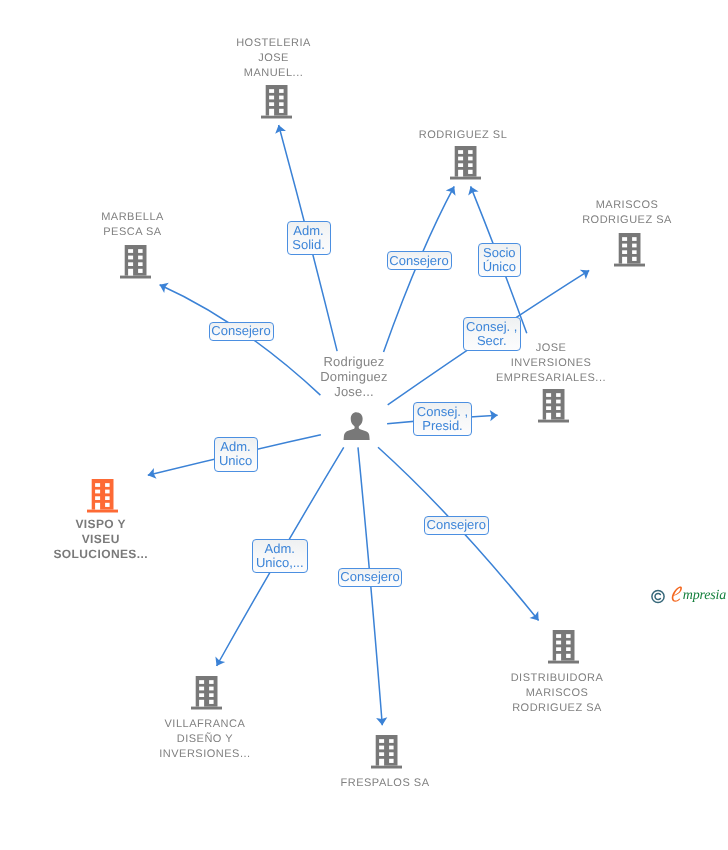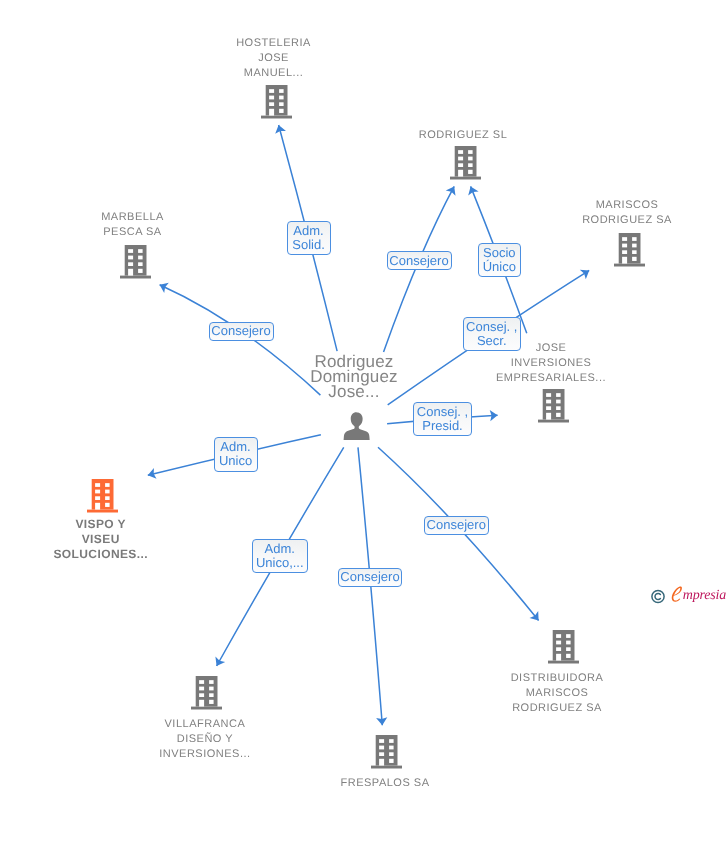--- a/index.html
+++ b/index.html
@@ -1,20 +1,20 @@
 <!DOCTYPE html>
 <html><head>
 <meta charset="utf-8">
 <style>
   html,body{margin:0;padding:0;}
   body{width:728px;height:850px;background:#ffffff;font-family:"Liberation Sans",sans-serif;position:relative;overflow:hidden;-webkit-font-smoothing:antialiased;text-rendering:geometricPrecision;}
   #stage{position:absolute;left:0;top:0;width:728px;height:606px;}
   svg#edges{position:absolute;left:0;top:0;width:728px;height:850px;pointer-events:none;}
   .node-label{position:absolute;text-align:center;color:#808080;font-size:11px;line-height:15px;letter-spacing:.5px;white-space:pre-line;}
-  .node-label.center{font-size:17px;letter-spacing:.18px;color:#858585;}
+  .node-label.center{font-size:13px;letter-spacing:.18px;color:#858585;}
   .node-label.hl{font-weight:bold;font-size:12px;letter-spacing:.4px;color:#7a7a7a;}
   .node-icon{position:absolute;line-height:0;}
   .relbox{position:absolute;box-sizing:border-box;border:1.55px solid #4b8fe1;border-radius:4px;
     background:linear-gradient(180deg,#eef0f1 0%,#f6f7f8 45%,#fcfcfd 100%);
     color:#3d85d8;font-size:13px;line-height:14px;text-align:center;
     display:flex;align-items:center;justify-content:center;white-space:pre-line;}
   #footer{position:absolute;right:2px;bottom:2px;display:flex;align-items:flex-end;}
 </style>
 </head>
 <body>
@@ -198,16 +198,16 @@
       <div class="relbox" style="left: 338px; top: 567.5px; width: 64px; height: 19px;">Consejero</div>
     </div>
   <div id="footer">
     <svg width="14" height="15" viewBox="0 0 14 15" style="margin-right:6px;">
       <circle cx="7" cy="7.5" r="6.1" fill="none" stroke="#37687a" stroke-width="1.5"></circle>
       <path d="M9.4 5.4a3.1 3.1 0 1 0 0 4.2" fill="none" stroke="#37687a" stroke-width="1.5" stroke-linecap="round"></path>
     </svg>
     <span>
       <svg width="12" height="17" viewBox="0 0 12 17" style="vertical-align:-4px">
         <path d="M10.9 1.6c-.1-.9-1.1-1.4-2.1-1.1C6.9 1 4.6 3 3 5.4 1.4 7.8.4 10.6.8 12.8c.3 1.8 1.6 3 3.4 3 2 0 3.9-1.2 5.1-2.7l-.9-.6c-1 1.2-2.4 2.1-3.8 2.1-1.2 0-2-.8-2.2-2.1-.1-.8 0-1.7.3-2.7 2.2-.6 4.6-1.8 6.2-3.3 1.4-1.3 2.1-3 2-4.9zM9.2 2c.3 1.3-.3 2.9-1.5 4.2C6.5 7.4 4.9 8.4 3.1 9c.6-1.7 1.6-3.4 2.7-4.7C6.9 3 8 2 8.7 2c.3 0 .4.1.5.1z" fill="#f4671f"></path>
-      </svg><span style="color:#be185d;font-family:'Liberation Serif',serif;font-style:italic;font-size:14px;letter-spacing:-.2px;">mpresia</span>
+      </svg><span style="color:#15803d;font-family:'Liberation Serif',serif;font-style:italic;font-size:14px;letter-spacing:-.2px;">mpresia</span>
     </span>
   </div>
 </div>
 
 </body></html>

